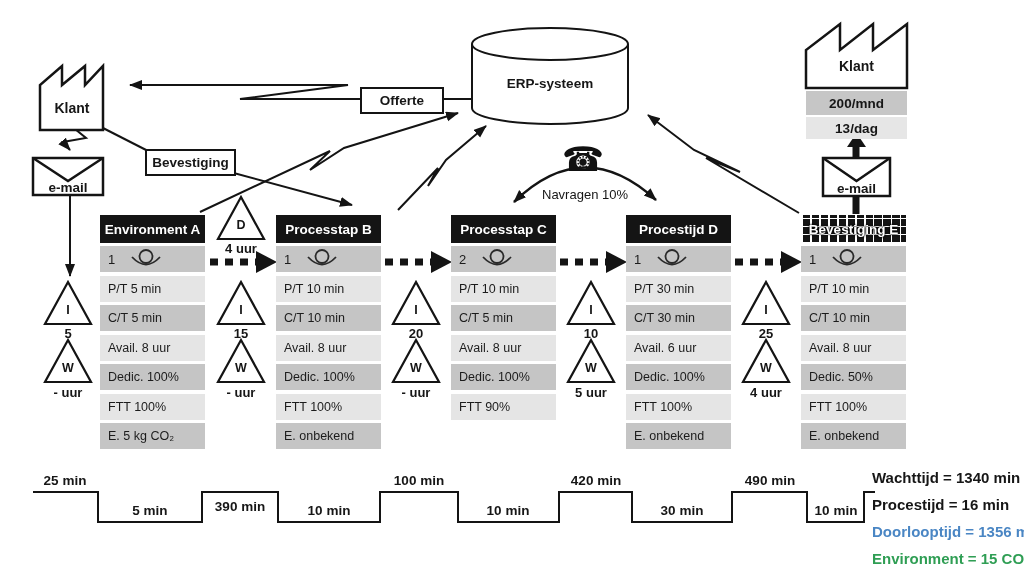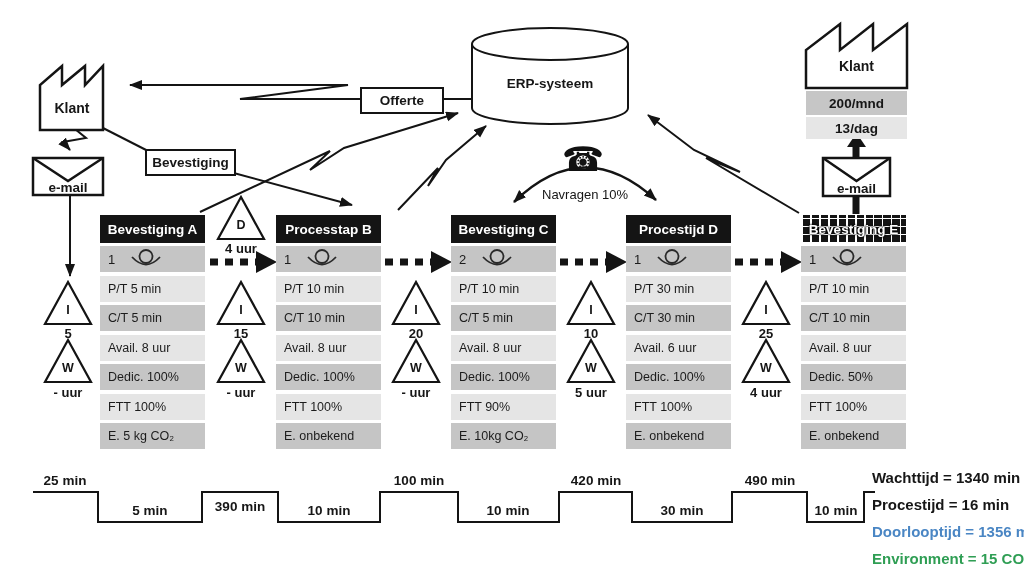--- a/index.html
+++ b/index.html
@@ -102,21 +102,21 @@
   <div class="lbl" style="left:490px;top:76px;width:120px;font-size:13.5px;font-weight:600;">ERP-systeem</div>
 
   <div class="phone" style="left:562px;top:142px;">☎</div>
   <div class="navtxt" style="left:535px;top:187px;">Navragen 10%</div>
 
   <div class="lbl" style="left:806px;top:58px;width:101px;font-size:14px;">Klant</div>
   <div class="demand" style="left:806px;top:91px;background:#c6c6c6;">200/mnd</div>
   <div class="demand" style="left:806px;top:117px;height:22px;background:#e6e6e6;">13/dag</div>
   <div class="lbl" style="left:824px;top:181px;width:65px;font-size:13.5px;">e-mail</div>
 
-  <div class="phead" style="left:100px;top:215px;">Bevestiging A</div>
+  <div class="phead" style="left:100px;top:215px;">Environment A</div>
   <div class="prow dark op" style="left:100px;top:246px;">
     <span>1</span>
     <svg width="34" height="20" viewBox="0 0 34 20">
       <circle cx="17" cy="7.5" r="6.5" fill="none" stroke="#2a2a2a" stroke-width="1.8"></circle>
       <path d="M3 8 Q17 23 31 8" fill="none" stroke="#2a2a2a" stroke-width="1.8"></path>
       </svg>
   </div>
   <div class="prow light" style="left:100px;top:276px;">P/T 5 min</div>
   <div class="prow dark" style="left:100px;top:305px;">C/T 5 min</div>
   <div class="prow light" style="left:100px;top:335px;">Avail. 8 uur</div>
@@ -132,34 +132,33 @@
       <path d="M3 8 Q17 23 31 8" fill="none" stroke="#2a2a2a" stroke-width="1.8"></path>
       </svg>
   </div>
   <div class="prow light" style="left:276px;top:276px;">P/T 10 min</div>
   <div class="prow dark" style="left:276px;top:305px;">C/T 10 min</div>
   <div class="prow light" style="left:276px;top:335px;">Avail. 8 uur</div>
   <div class="prow dark" style="left:276px;top:364px;">Dedic. 100%</div>
   <div class="prow light" style="left:276px;top:394px;">FTT 100%</div>
   <div class="prow dark" style="left:276px;top:423px;">E. onbekend</div>
 
-  <div class="phead" style="left:451px;top:215px;">Bevestiging C</div>
+  <div class="phead" style="left:451px;top:215px;">Processtap C</div>
   <div class="prow dark op" style="left:451px;top:246px;">
     <span>2</span>
     <svg width="34" height="20" viewBox="0 0 34 20">
       <circle cx="17" cy="7.5" r="6.5" fill="none" stroke="#2a2a2a" stroke-width="1.8"></circle>
       <path d="M3 8 Q17 23 31 8" fill="none" stroke="#2a2a2a" stroke-width="1.8"></path>
       </svg>
   </div>
   <div class="prow light" style="left:451px;top:276px;">P/T 10 min</div>
   <div class="prow dark" style="left:451px;top:305px;">C/T 5 min</div>
   <div class="prow light" style="left:451px;top:335px;">Avail. 8 uur</div>
   <div class="prow dark" style="left:451px;top:364px;">Dedic. 100%</div>
   <div class="prow light" style="left:451px;top:394px;">FTT 90%</div>
-  <div class="prow dark" style="left:451px;top:423px;">E. 10kg CO₂</div>
 
   <div class="phead" style="left:626px;top:215px;">Procestijd D</div>
   <div class="prow dark op" style="left:626px;top:246px;">
     <span>1</span>
     <svg width="34" height="20" viewBox="0 0 34 20">
       <circle cx="17" cy="7.5" r="6.5" fill="none" stroke="#2a2a2a" stroke-width="1.8"></circle>
       <path d="M3 8 Q17 23 31 8" fill="none" stroke="#2a2a2a" stroke-width="1.8"></path>
       </svg>
   </div>
   <div class="prow light" style="left:626px;top:276px;">P/T 30 min</div>

